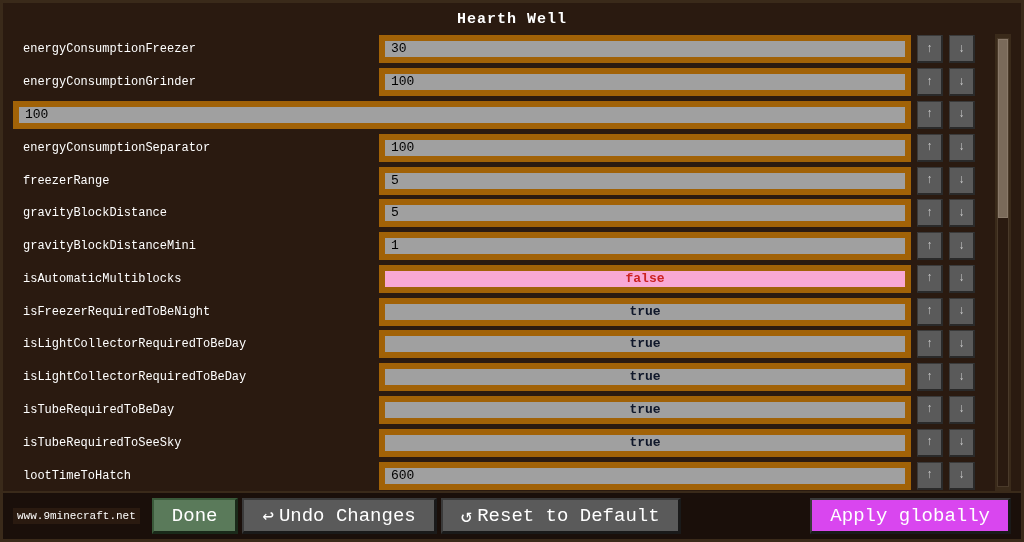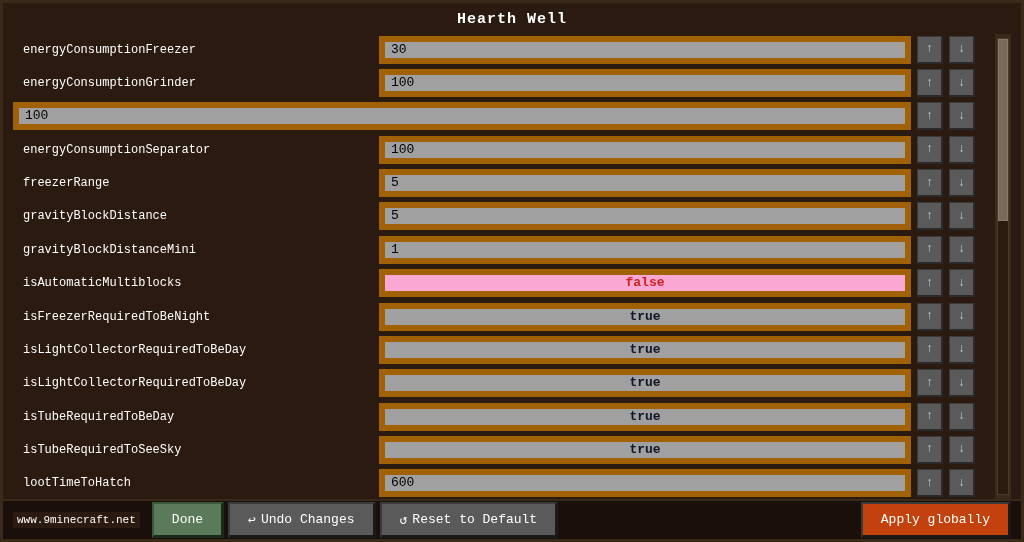--- a/index.html
+++ b/index.html
@@ -131,21 +131,21 @@
       top: 0;
       left: 0;
       width: 100%;
       height: 40%;
       background: #7a6a5a;
       border: 1px solid #8a7a6a;
     }
 
     
     .bottom-bar {
-      height: 40px;
+      height: 48px;
       background: #1a0f0a;
       border-top: 2px solid #3a2a1a;
       display: flex;
       align-items: center;
       padding: 0 10px;
       gap: 4px;
     }
 
     .watermark {
       color: #ffffff;
@@ -157,38 +157,38 @@
     }
 
     .btn-bottom {
       height: 36px;
       padding: 0 18px;
       background: #5a5a5a;
       border: 2px solid #3a3a3a;
       border-bottom: 3px solid #1a1a1a;
       border-right: 3px solid #1a1a1a;
       color: #ffffff;
-      font-size: 13px;
+      font-size: 19px;
       font-family: 'Courier New', Courier, monospace;
       cursor: pointer;
       display: flex;
       align-items: center;
       gap: 5px;
       white-space: nowrap;
     }
 
     .btn-bottom.btn-done {
       background: #5a7a5a;
       border-color: #3a5a3a;
       border-bottom-color: #1a2a1a;
       border-right-color: #1a2a1a;
     }
 
     .btn-bottom.btn-apply {
-      background: #c2410c;
+      background: #d946ef;
       margin-left: auto;
     }
   </style>
 </head>
 <body>
 
 <div class="screen">
 
   <div class="title-bar">Hearth Well</div>
 

